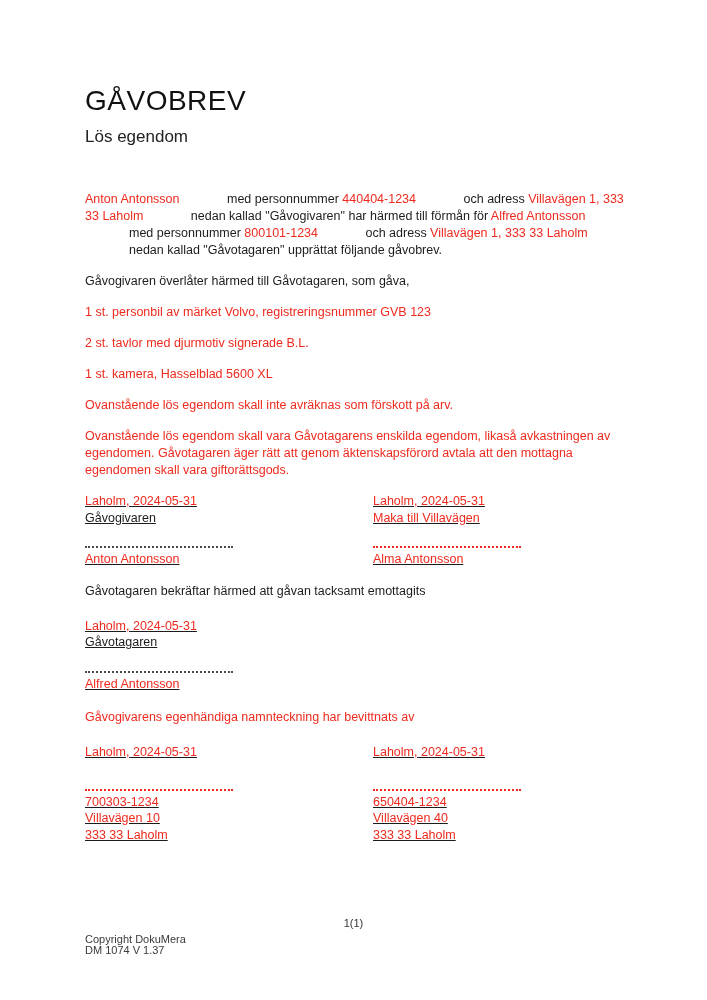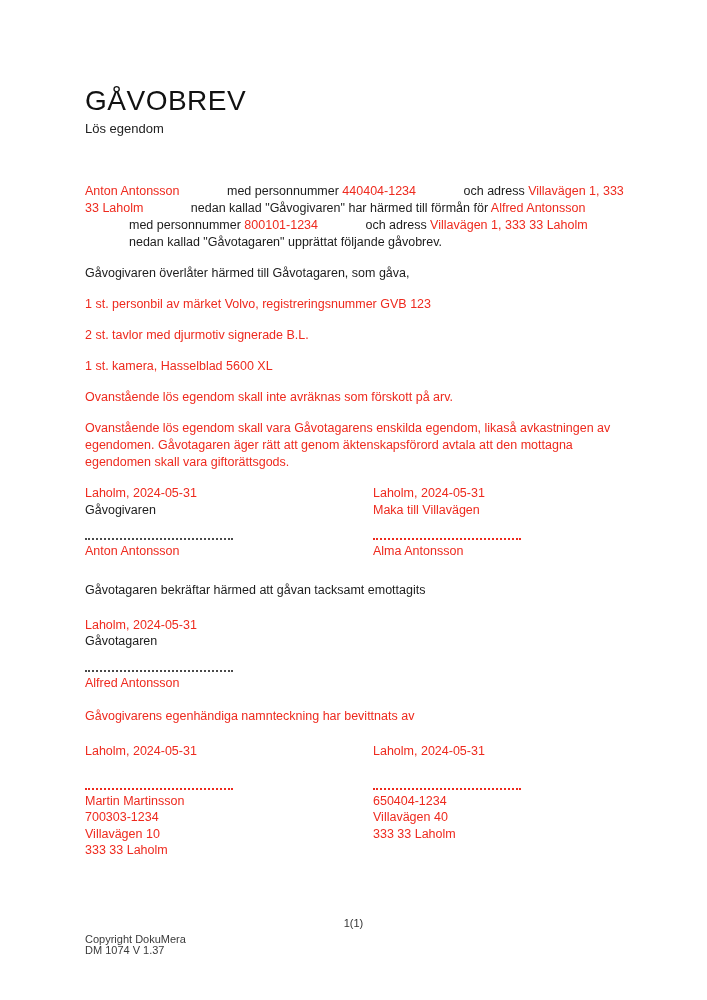--- a/index.html
+++ b/index.html
@@ -26,31 +26,31 @@
     line-height:17px;
   }
   .doc-title{
     font-size:28px;
     font-weight:400;
     letter-spacing:.5px;
     line-height:30px;
     color:#111;
   }
   .doc-subtitle{
-    font-size:13px;
-    margin-top:4px;
+    font-size:17px;
+    margin-top:12px;
     color:#222;
   }
   .para{margin-top:14px;}
   .intro{margin-top:46px;}
   .t-red{color:var(--red);}
   .t-black{color:var(--ink);padding-left:44px;}
   .red{color:var(--red);}
   .two-col{display:flex;margin-top:14px;}
-  .col{width:288px;flex:0 0 288px;}
+  .col{width:288px;flex:0 0 288px;text-decoration:underline;}
   .sig-line{
     width:148px;
     height:0;
     border-bottom:2px dotted #4a4a4a;
     margin:20px 0 3px;
   }
   .sig-line.red-line{border-color:var(--red);}
   .line{line-height:16.5px;}
   .footer-page{
     position:absolute;
@@ -98,38 +98,37 @@
         <div class="line red">Anton Antonsson</div>
       </div>
       <div class="col">
         <div class="line red">Laholm, 2024-05-31</div>
         <div class="line red">Maka till Villavägen</div>
         <div class="sig-line red-line"></div>
         <div class="line red">Alma Antonsson</div>
       </div>
     </div>
 
-    <p class="para" style="margin-top:22px;">Gåvotagaren bekräftar härmed att gåvan tacksamt emottagits</p>
+    <p class="para" style="margin-top:15px;">Gåvotagaren bekräftar härmed att gåvan tacksamt emottagits</p>
 
     <div class="two-col" style="margin-top:18px;">
       <div class="col">
         <div class="line red">Laholm, 2024-05-31</div>
         <div class="line">Gåvotagaren</div>
         <div class="sig-line"></div>
         <div class="line red">Alfred Antonsson</div>
       </div>
     </div>
 
     <p class="para red" style="margin-top:17px;">Gåvogivarens egenhändiga namnteckning har bevittnats av</p>
 
     <div class="two-col" style="margin-top:18px;">
       <div class="col">
         <div class="line red">Laholm, 2024-05-31</div>
         <div class="sig-line red-line" style="margin-top:28px;"></div>
-        <div class="line red">Martin Martinsson</div>
         <div class="line red">700303-1234</div>
         <div class="line red">Villavägen 10</div>
         <div class="line red">333 33 Laholm</div>
       </div>
       <div class="col">
         <div class="line red">Laholm, 2024-05-31</div>
         <div class="sig-line red-line" style="margin-top:28px;"></div>
         <div class="line red">650404-1234</div>
         <div class="line red">Villavägen 40</div>
         <div class="line red">333 33 Laholm</div>

